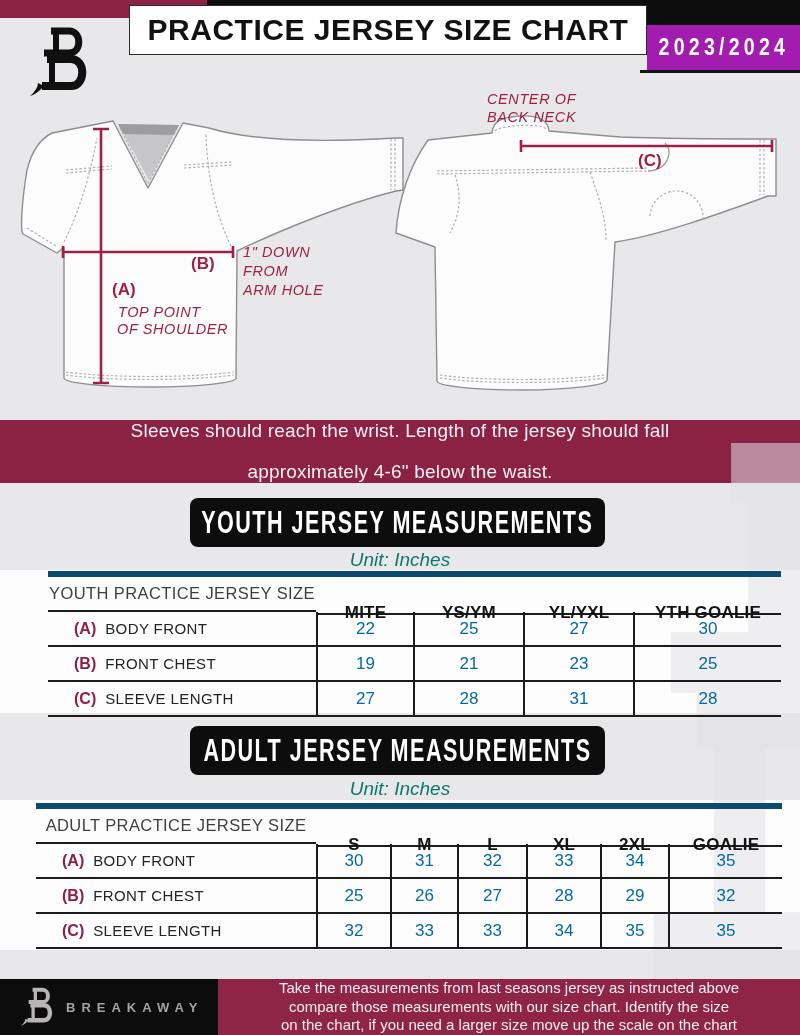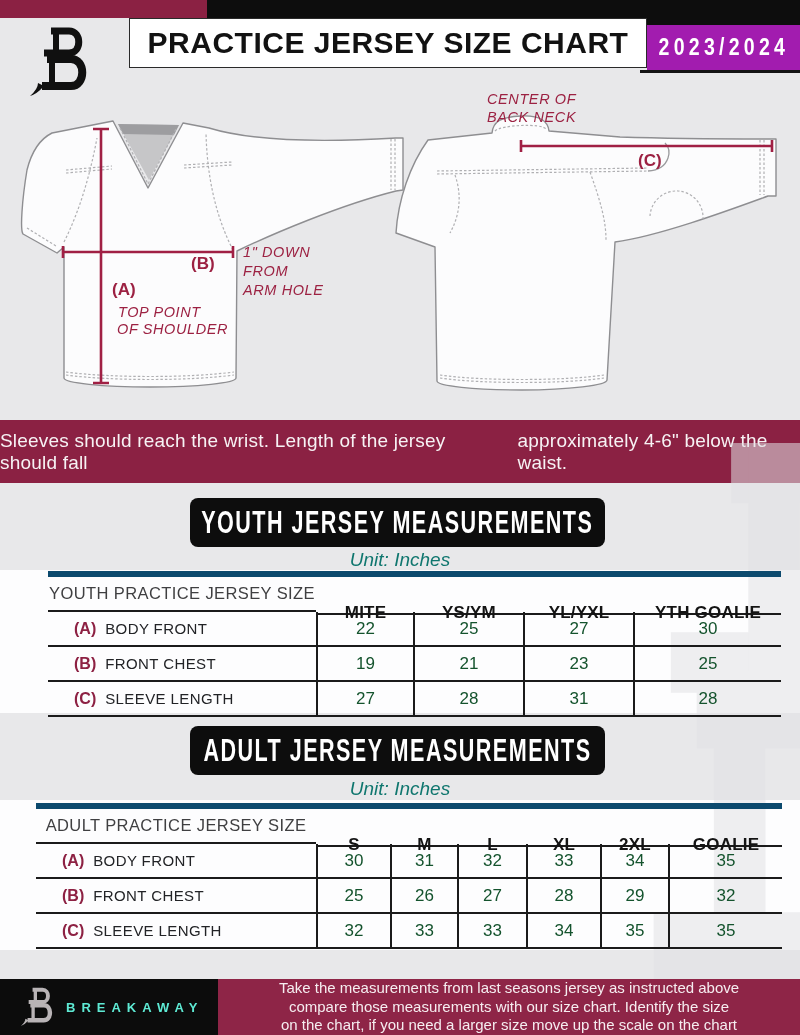--- a/index.html
+++ b/index.html
@@ -2,42 +2,42 @@
 <html><head>
 <meta charset="utf-8">
 <style>
   html,body{margin:0;padding:0;background:#cfcfd2;}
   .page{position:relative;width:800px;height:1035px;overflow:hidden;
         background:#e8e8ea;font-family:"Liberation Sans",sans-serif;}
 
   
   .strip-maroon{position:absolute;left:0;top:0;width:207px;height:18px;background:#8b2143;}
   .strip-black{position:absolute;left:207px;top:0;width:593px;height:26px;background:#0d0d0d;}
-  .title-box{position:absolute;left:129px;top:18px;width:518px;height:50px;background:#ffffff;
+  .title-box{position:absolute;left:129px;top:5px;width:518px;height:50px;background:#ffffff;
              border:1.5px solid #2a2a2a;box-sizing:border-box;display:flex;align-items:center;justify-content:center;}
   .title-box span{font-size:30px;font-weight:bold;letter-spacing:.5px;color:#121212;white-space:nowrap;}
   .year-box{position:absolute;left:647px;top:25px;width:153px;height:45px;background:#a21caf;
             display:flex;align-items:center;justify-content:center;}
   .year-box span{display:inline-block;font-size:23px;font-weight:bold;color:#fff;letter-spacing:5px;
                  transform:scaleX(.85);white-space:nowrap;}
   .year-underline{position:absolute;left:640px;top:70px;width:160px;height:3px;background:#141414;}
   .logo-top{position:absolute;left:28px;top:26px;width:62px;height:72px;}
 
   
   .diagram{position:absolute;left:0;top:80px;width:800px;height:345px;}
   .jersey{fill:#fcfcfd;stroke:#8e8e91;stroke-width:1.4;stroke-linejoin:round;}
   .seam{fill:none;stroke:#b0b0b3;stroke-width:1.2;stroke-dasharray:2.5 2;}
   .mline{stroke:#a02044;stroke-width:2.6;fill:none;}
   .ann-i{font-family:"Liberation Sans",sans-serif;font-style:italic;font-weight:500;
          font-size:14.5px;fill:#9c2142;letter-spacing:.6px;}
   .ann-b{font-family:"Liberation Sans",sans-serif;font-weight:bold;font-size:17px;fill:#9c2142;}
 
   
   .banner{position:absolute;left:0;top:420px;width:800px;height:63px;background:#8b2143;
-          display:flex;flex-direction:row;align-items:center;justify-content:center;gap:19px;}
+          display:flex;flex-direction:column;align-items:center;justify-content:center;gap:19px;}
   .banner div{color:#f7f2f4;font-size:19px;letter-spacing:.2px;}
 
   
   .band{position:absolute;left:0;width:800px;background:#fdfdfe;}
   .band-youth{top:570px;height:143px;}
   .band-adult{top:800px;height:150px;}
   .watermark{position:absolute;left:540px;top:430px;width:520px;height:620px;opacity:.55;}
   .sec-head{position:absolute;left:190px;width:415px;height:49px;background:#0d0d0d;border-radius:8px;
             display:flex;align-items:center;justify-content:center;}
   .sec-head span{display:inline-block;color:#fff;font-weight:bold;font-size:30px;letter-spacing:2px;
@@ -53,27 +53,27 @@
   .sizetable{position:absolute;display:grid;grid-auto-rows:35px;border-top:6px solid #0c4a6e;}
   .t-youth{left:48px;top:571px;width:733px;grid-template-columns:268px 97px 110px 110px 148px;}
   .t-adult{left:36px;top:803px;width:746px;grid-template-columns:280px 74px 67px 69px 74px 68px 114px;}
   .cell{display:flex;align-items:center;justify-content:center;border-bottom:2px solid #1b1b1b;box-sizing:border-box;}
   .cb{border-left:2px solid #1b1b1b;}
   .th{font-weight:bold;font-size:17px;color:#141414;letter-spacing:.2px;margin-top:36px;}
   .th-l{font-size:16.5px;color:#3f3f41;letter-spacing:.4px;}
   .kcell{justify-content:flex-start;padding-left:26px;}
   .key{color:#8d2143;font-weight:bold;font-size:16px;margin-right:9px;}
   .rlabel{color:#222326;font-size:15px;letter-spacing:.4px;}
-  .ncell{font-size:17px;color:#14532d;}
+  .ncell{font-size:17px;color:#0369a1;}
 
   
   .footer-black{position:absolute;left:0;top:979px;width:218px;height:56px;background:#0c0c0c;
                 display:flex;align-items:center;}
   .footer-logo{width:34px;height:40px;margin-left:20px;}
-  .brand{color:#5eead4;font-size:13px;font-weight:bold;letter-spacing:6px;margin-left:12px;white-space:nowrap;}
+  .brand{color:#a3a3a3;font-size:13px;font-weight:bold;letter-spacing:6px;margin-left:12px;white-space:nowrap;}
   .footer-maroon{position:absolute;left:218px;top:979px;width:582px;height:56px;background:#8e2547;
                  display:flex;flex-direction:column;align-items:center;justify-content:center;}
   .footer-maroon div{color:#f6edf0;font-size:15px;line-height:18.5px;white-space:nowrap;}
 </style>
 </head>
 <body>
 
 <div class="page">
 
   <div class="strip-maroon"></div>

